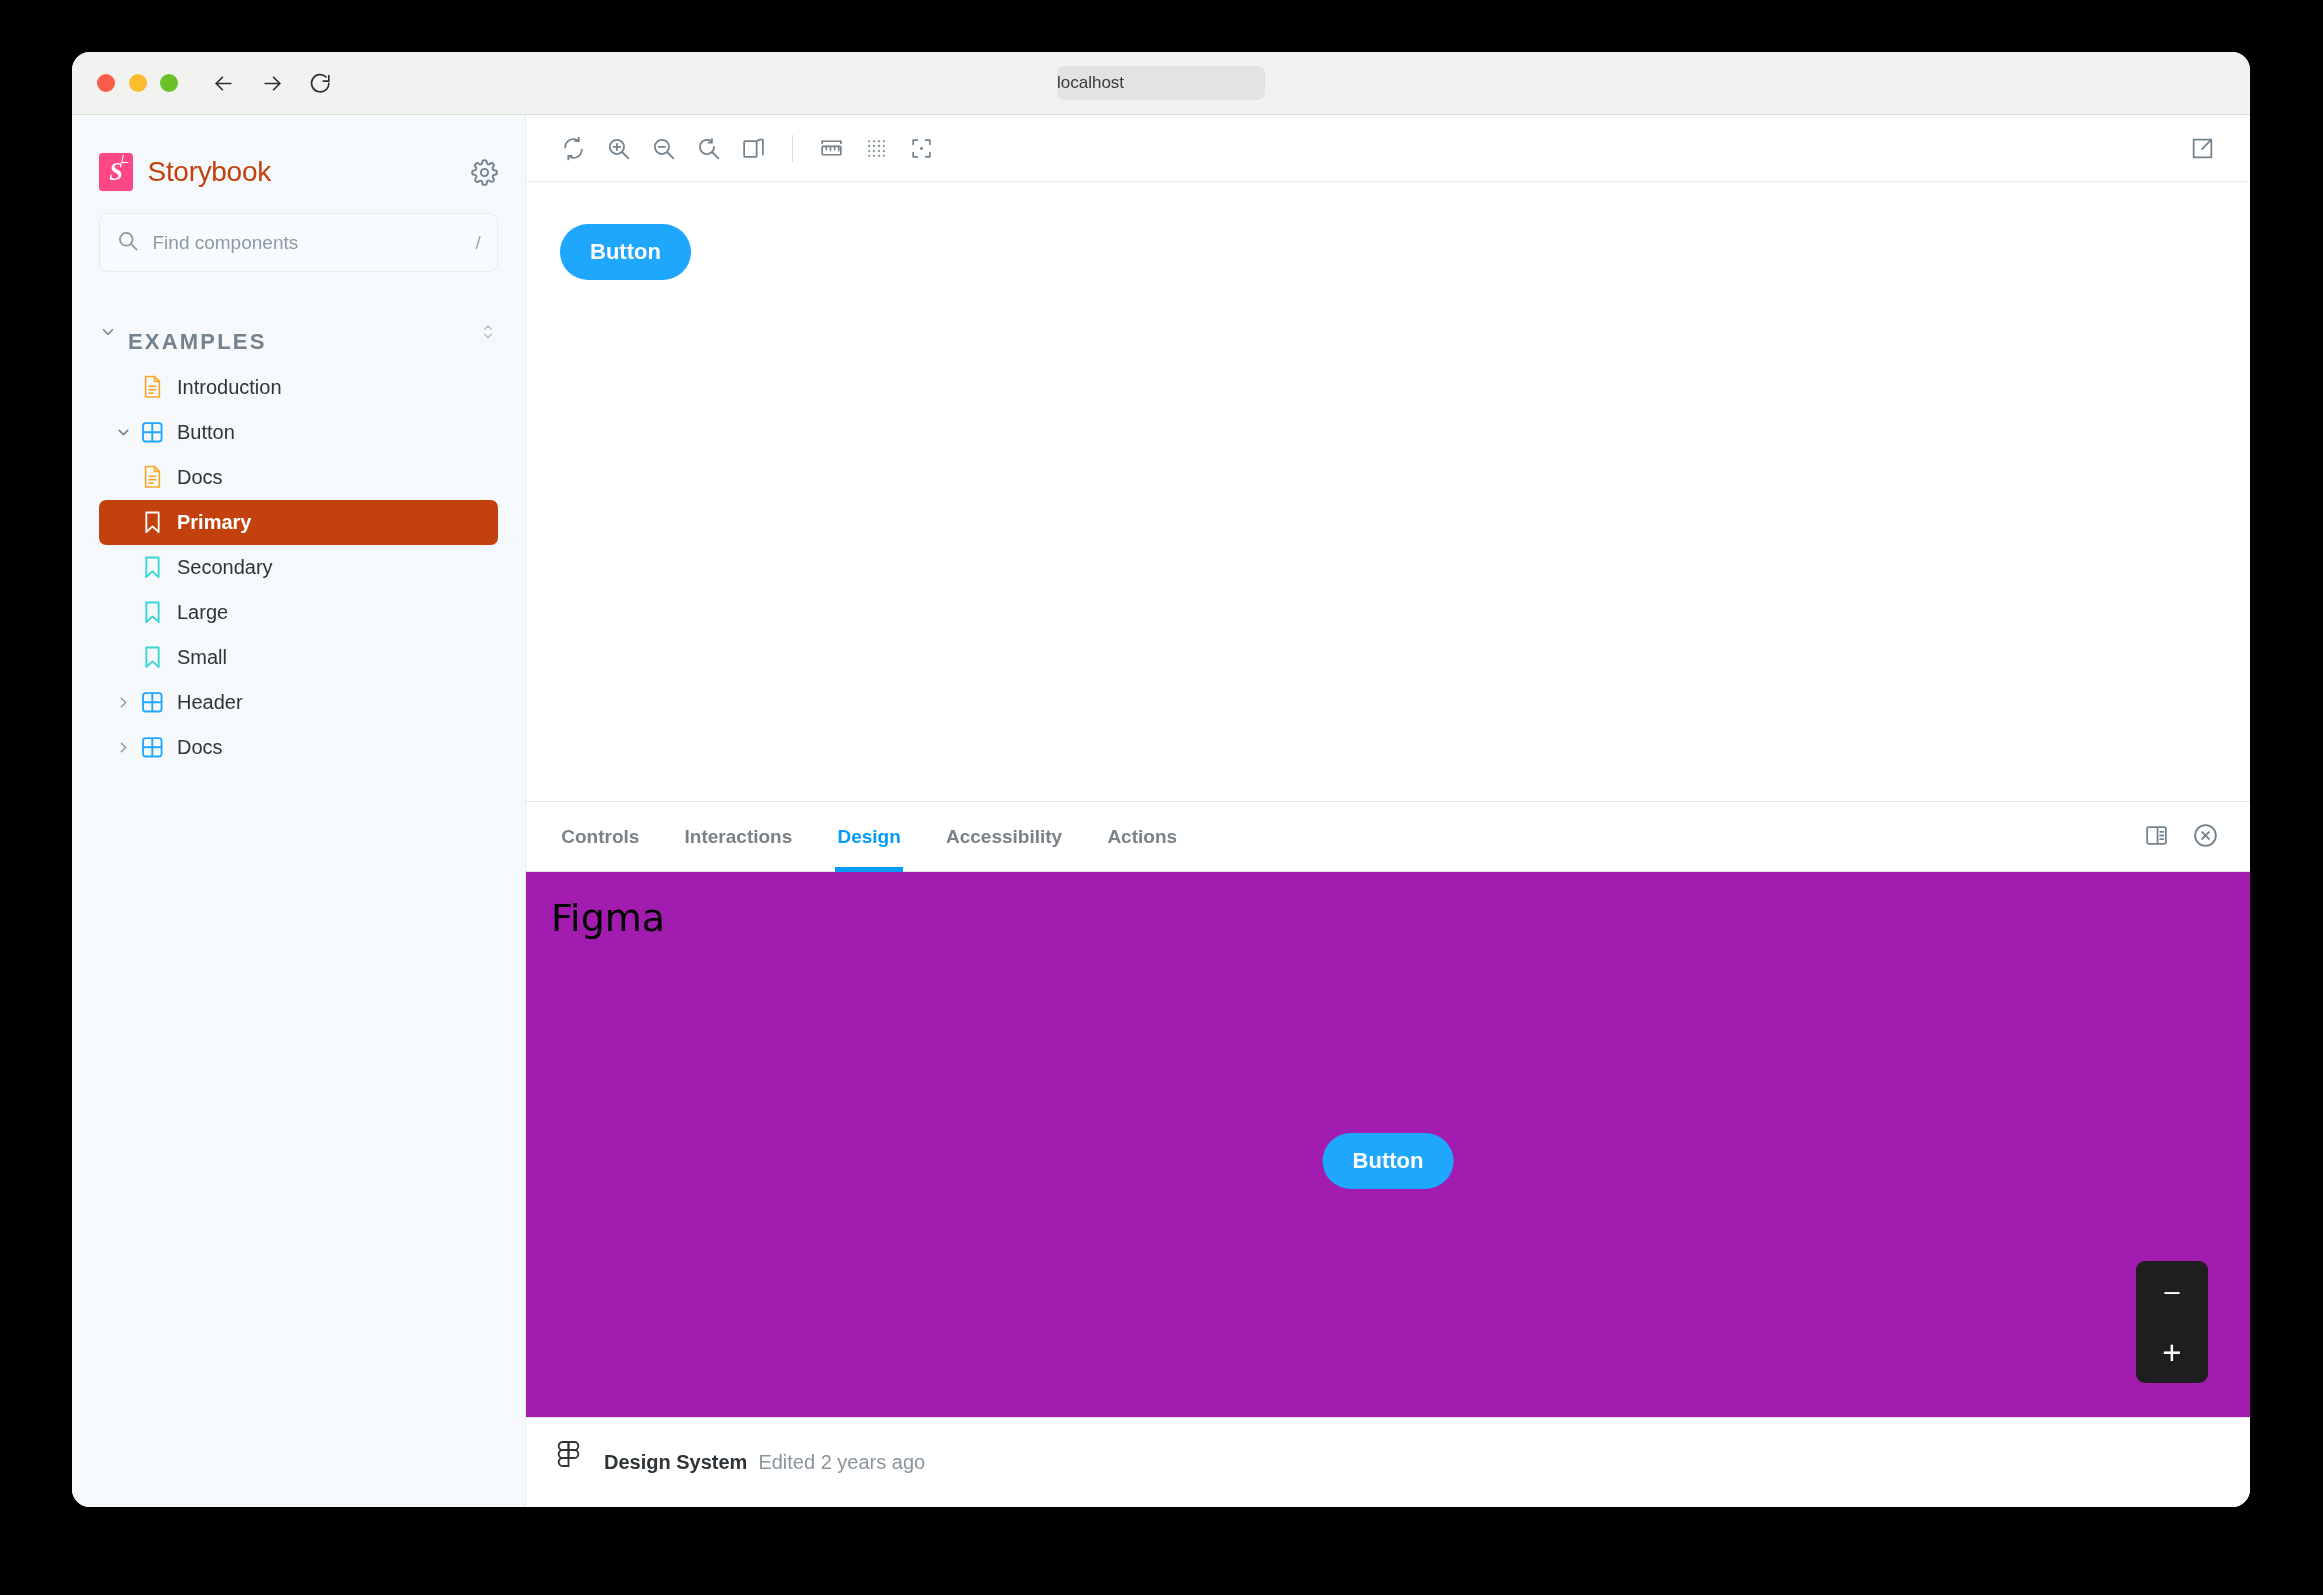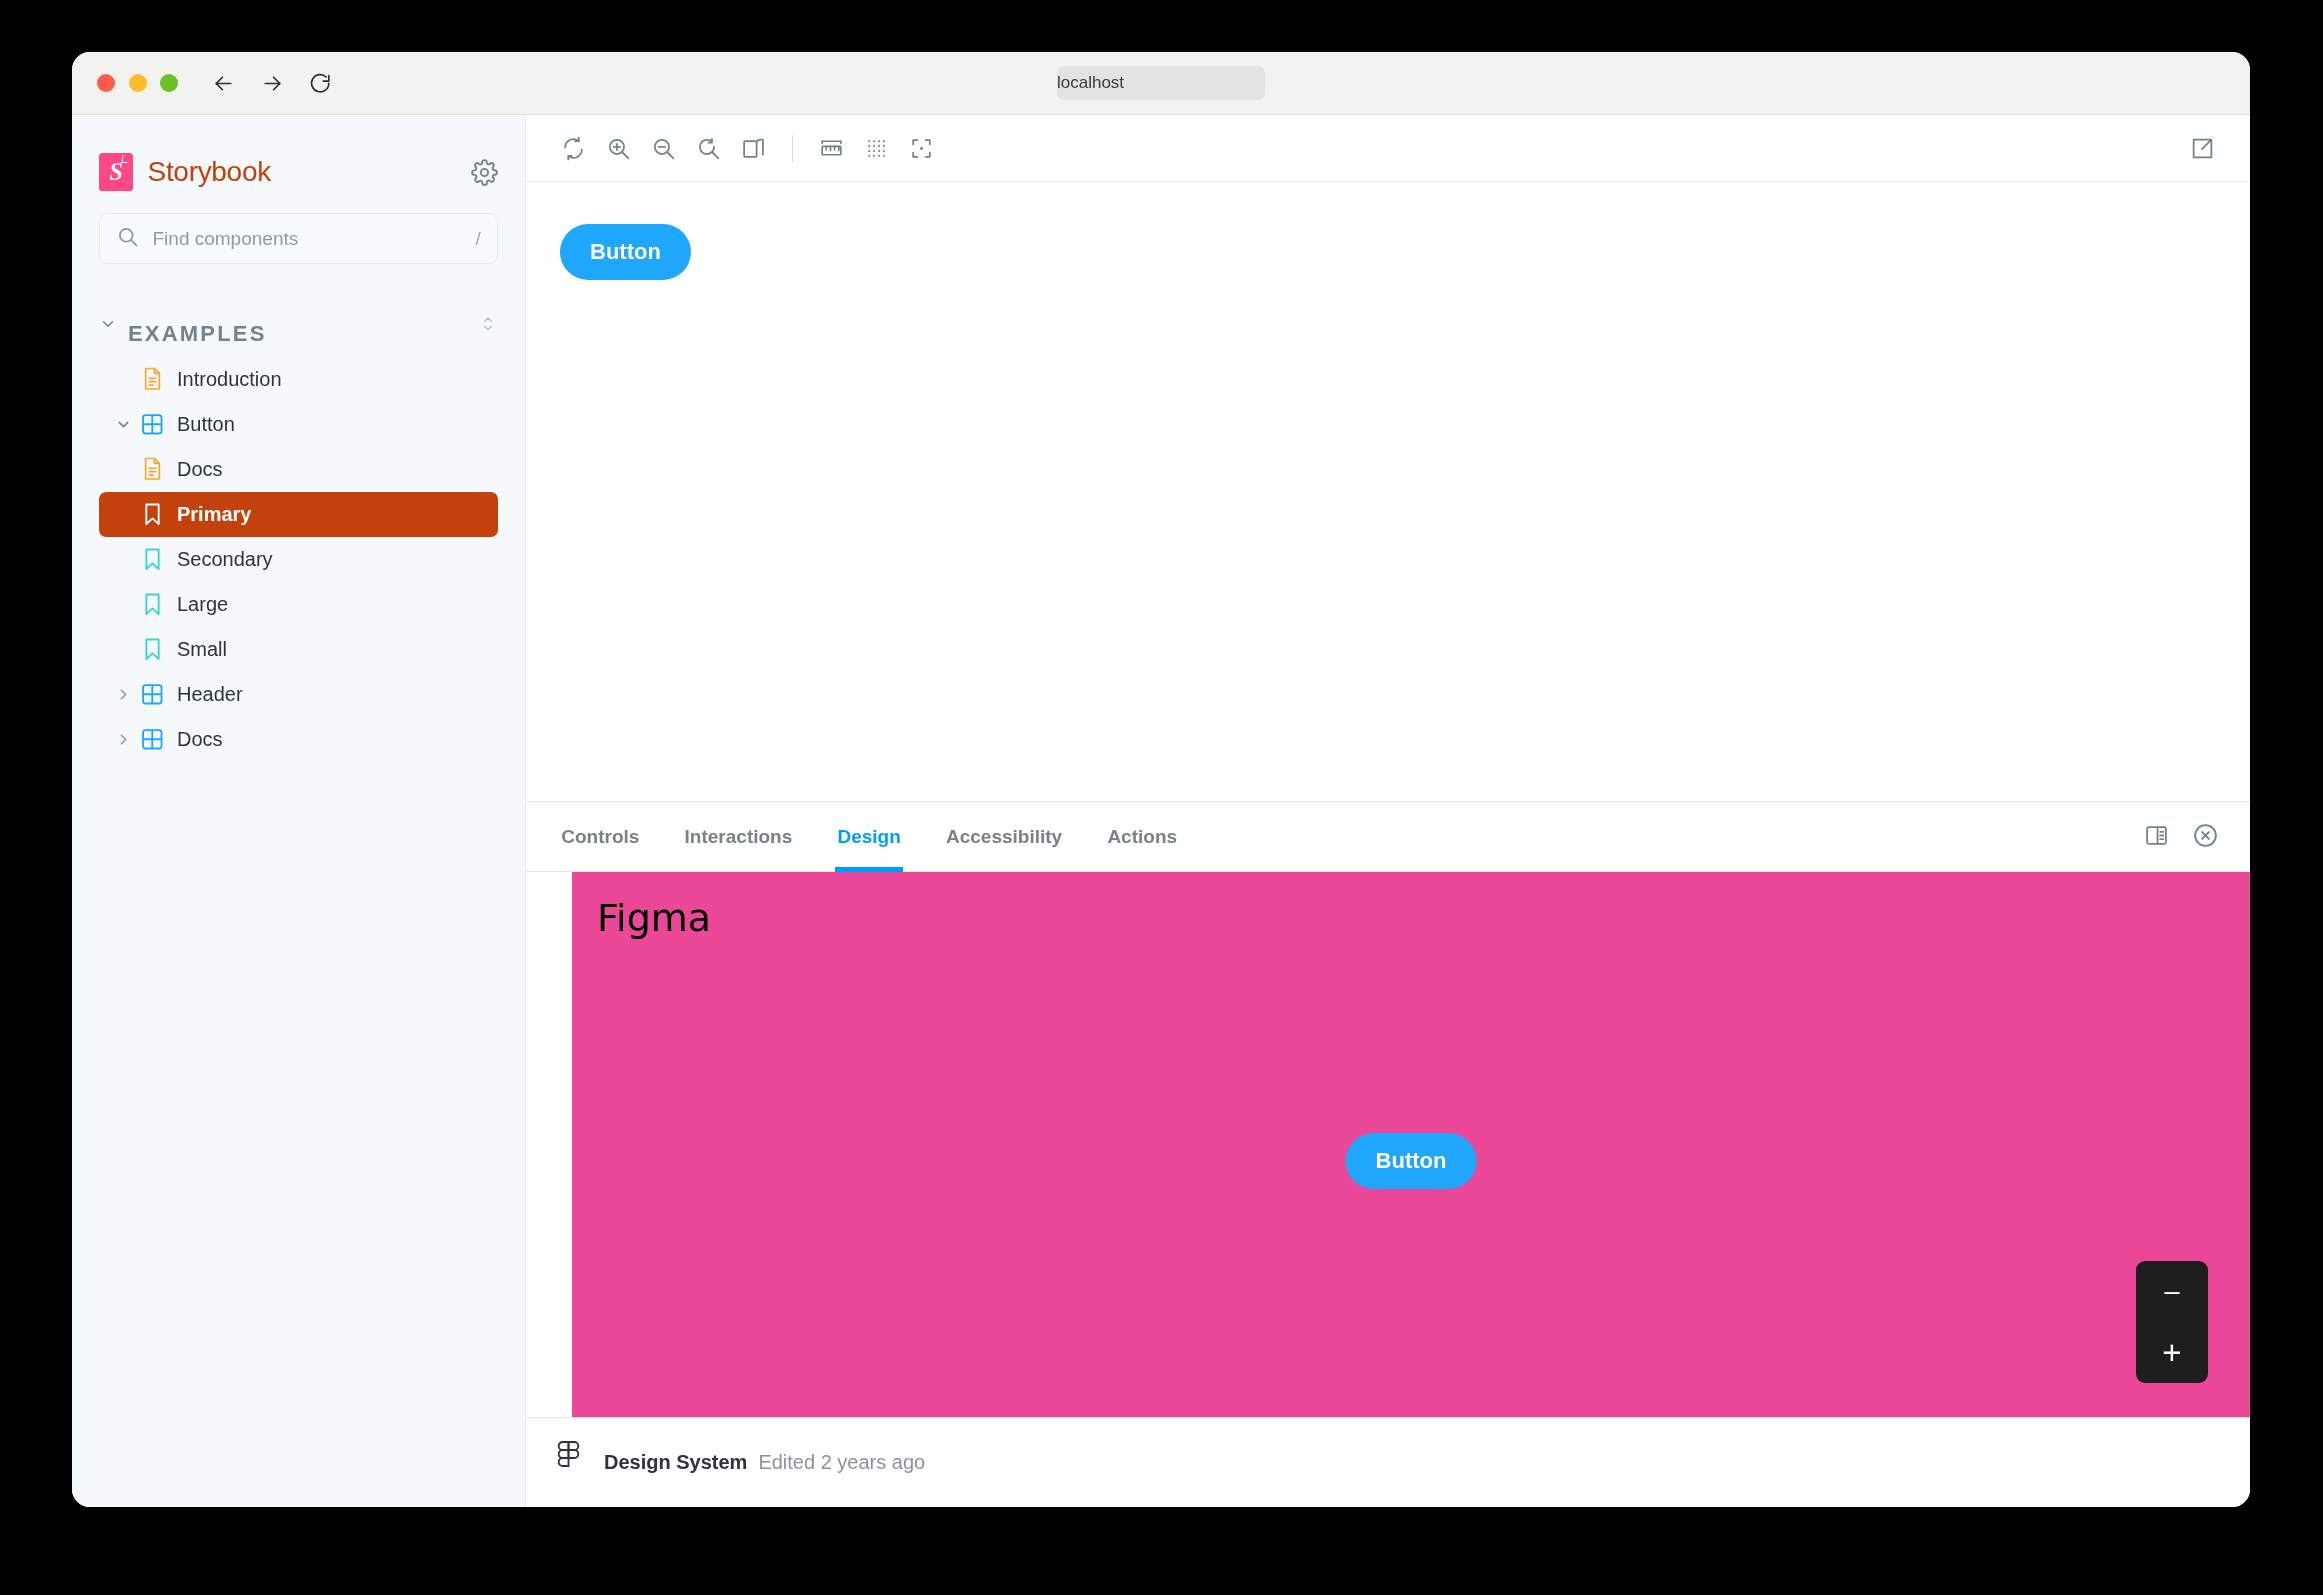--- a/index.html
+++ b/index.html
@@ -85,21 +85,21 @@
     top: 1.8px; right: 3.6px;
     width: 6.3px; height: 7.2px;
     background: #ff4785;
     border-left: 1.8px solid #fff; border-bottom: 1.8px solid #fff;
     transform: skewX(-10deg);
   }
   .brand-name { font-size: 28px; font-weight: 400; color: #c2410c; letter-spacing: -0.3px; }
   .gear-btn { margin-left: auto; display: flex; align-items: center; cursor: pointer; }
 
   .search {
-    height: 51px;
+    height: 59px;
     border: 0.9px solid #e3ecf3;
     border-radius: 9px;
     background: #f8fbfd;
     display: flex; align-items: center;
     padding: 0 16.3px;
     margin-bottom: 42px;
   }
   .search input {
     border: none; outline: none; background: transparent;
     font-size: 19px; color: #4c5b66;
@@ -201,25 +201,24 @@
   .tab.active::after {
     content: ""; position: absolute;
     left: 20px; right: 20px; bottom: -0.9px;
     height: 4.5px; background: #029cfd;
   }
   .tabs-spacer { flex: 1; }
   .tab-icons { display: flex; align-items: center; gap: 23.5px; padding-right: 18px; }
 
   .figma-embed {
     flex: 1;
-    background: #ec4899;
+    background: #a21caf;
     position: relative;
     min-height: 0;
     overflow: hidden;
-    margin-left: 46px;
   }
   .figma-title {
     position: absolute;
     left: 25px; top: 23.5px;
     font-size: 38px;
     color: #000;
     font-family: "DejaVu Sans", sans-serif;
     font-weight: 400;
   }
   .figma-canvas-btn {

